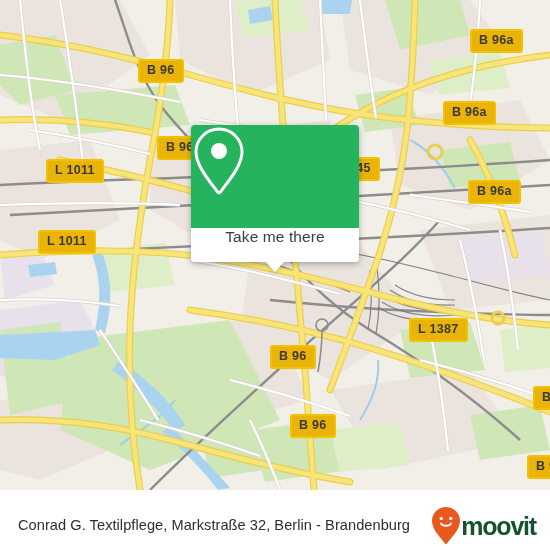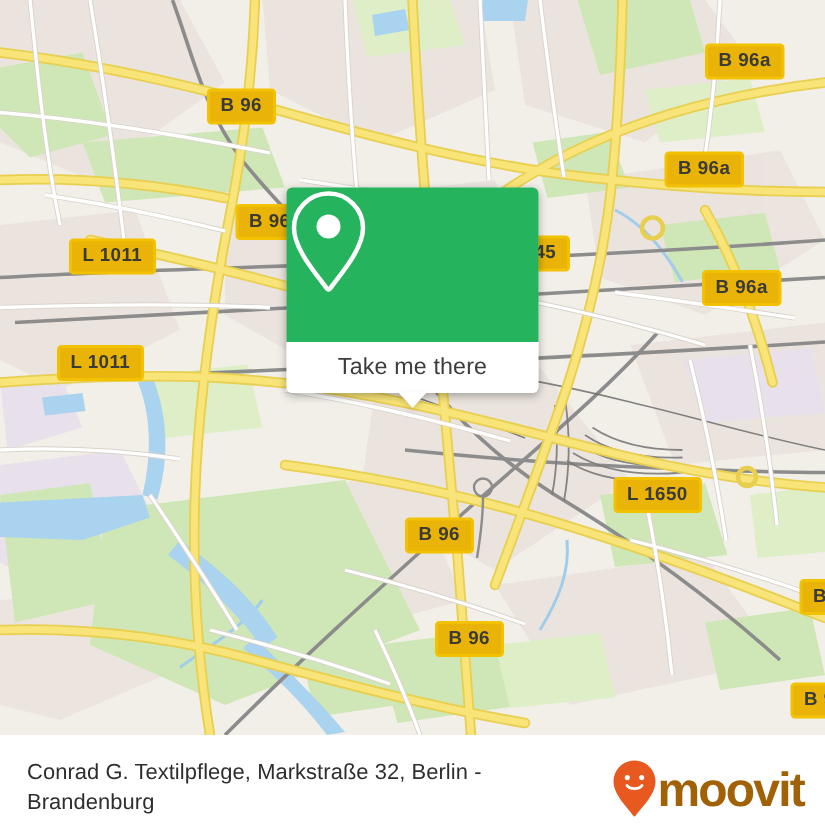--- a/index.html
+++ b/index.html
@@ -18,38 +18,38 @@
           letter-spacing:.3px;line-height:1;padding:3px 7px 4px 7px;
           white-space:nowrap;box-sizing:border-box;}
 
   
   #card{position:absolute;left:191px;top:125px;width:168px;height:137px;
         border-radius:4px;overflow:visible;
         box-shadow:0 2px 6px rgba(0,0,0,.30);}
   #card-media{height:103px;background:#26B35E;border-radius:4px 4px 0 0;
         display:flex;align-items:center;justify-content:center;}
   #card-foot{height:34px;background:#FFFFFF;border-radius:0 0 4px 4px;
-        display:flex;align-items:center;justify-content:center;}
+        display:flex;align-items:flex-start;justify-content:center;}
   #card-foot span{font-size:15.5px;color:#3C3C3C;letter-spacing:.1px;}
   #card-tail{position:absolute;left:50%;bottom:-10px;margin-left:-10px;
         width:0;height:0;border-left:10px solid transparent;
         border-right:10px solid transparent;border-top:11px solid #FFFFFF;
         filter:drop-shadow(0 2px 2px rgba(0,0,0,.15));}
 
   
   #attrib{position:absolute;left:10px;top:468px;font-size:13px;color:#3B3B3B;
           text-shadow:0 0 3px #fff,0 0 3px #fff,0 0 2px #fff;}
 
   
   #bottombar{position:absolute;left:0;top:490px;width:550px;height:72px;
              background:#FFFFFF;display:flex;align-items:center;}
   #caption{flex:1;padding:0 8px 0 18px;font-size:14.6px;color:#2E2E2E;
            line-height:1.35;letter-spacing:.05px;}
   #brand{display:flex;align-items:center;padding-right:14px;}
-  #brand-word{font-size:32px;font-weight:bold;color:#a16207;letter-spacing:-1.2px;
+  #brand-word{font-size:25px;font-weight:bold;color:#14532d;letter-spacing:-1.2px;
               line-height:1;margin-left:0;}
 </style>
 </head>
 <body>
 
 <div id="app">
 
   <div id="map">
     <svg width="550" height="490" viewBox="0 0 550 490">
       <defs>
@@ -232,21 +232,21 @@
     </svg>
 
     <div class="shield" style="left:470px;top:29px;">B 96a</div>
     <div class="shield" style="left:138px;top:59px;">B 96</div>
     <div class="shield" style="left:443px;top:101px;">B 96a</div>
     <div class="shield" style="left:157px;top:136px;">B 96</div>
     <div class="shield" style="left:46px;top:159px;">L 1011</div>
     <div class="shield" style="left:340px;top:157px;">045</div>
     <div class="shield" style="left:468px;top:180px;">B 96a</div>
     <div class="shield" style="left:38px;top:230px;">L 1011</div>
-    <div class="shield" style="left:409px;top:318px;">L 1650</div>
+    <div class="shield" style="left:409px;top:318px;">L 1387</div>
     <div class="shield" style="left:270px;top:345px;">B 96</div>
     <div class="shield" style="left:533px;top:386px;">B</div>
     <div class="shield" style="left:290px;top:414px;">B 96</div>
     <div class="shield" style="left:527px;top:455px;">B 9</div>
 
     <div id="card">
       <div id="card-media">
         <svg width="56" height="72" viewBox="0 0 56 72">
           <path d="M28 4 C15.3 4 5 14.3 5 27 C5 42 22 60 27 67.5 C27.5 68.2 28.5 68.2 29 67.5 C34 60 51 42 51 27 C51 14.3 40.7 4 28 4 Z" fill="none" stroke="#FFFFFF" stroke-width="3"></path>
           <circle cx="28" cy="26" r="8" fill="#FFFFFF"></circle>

